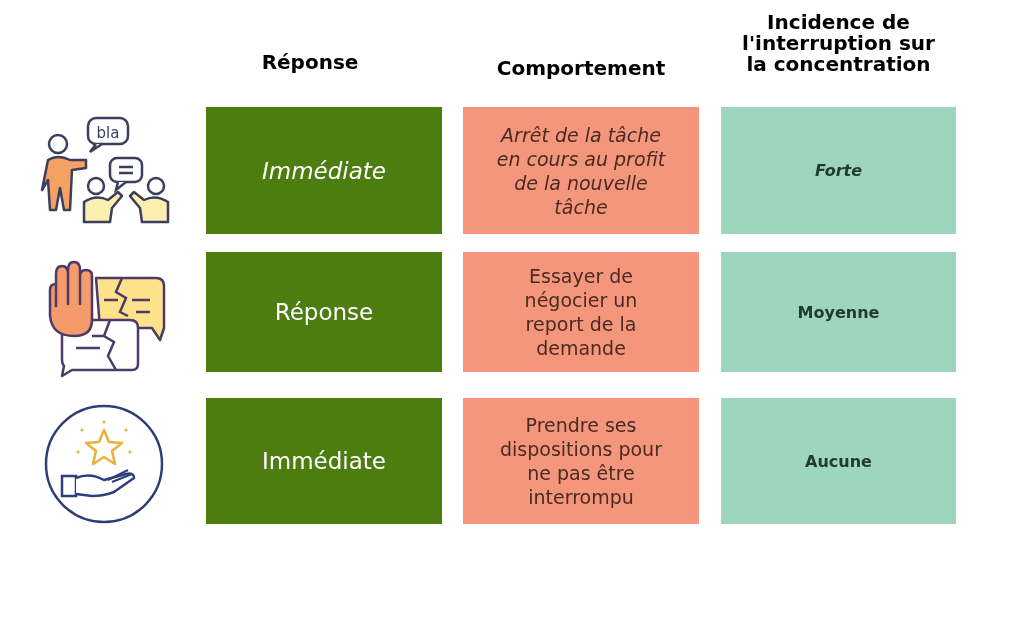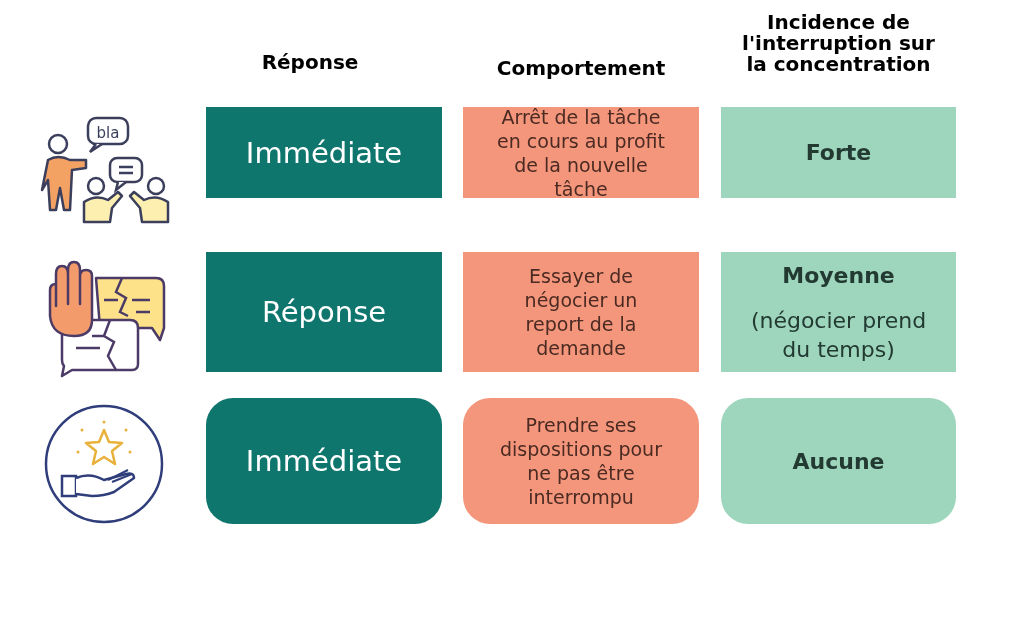--- a/index.html
+++ b/index.html
@@ -1,24 +1,24 @@
 <!DOCTYPE html>
 <html><head>
 <meta charset="utf-8">
 <style>
   html,body{margin:0;padding:0;background:#ffffff;}
   body{width:1024px;height:623px;position:relative;overflow:hidden;font-family:"DejaVu Sans","Liberation Sans",sans-serif;}
   .hdr{position:absolute;color:#000000;font-weight:bold;text-align:center;line-height:21px;font-size:20px;}
   .box{position:absolute;display:flex;align-items:center;justify-content:center;text-align:center;box-sizing:border-box;padding:0 10px;}
-  .c1{left:206px;width:236px;background:#0f766e;color:#ffffff;font-size:29px;}
+  .c1{left:206px;width:236px;background:#4d7c0f;color:#ffffff;font-size:23px;}
   .c2{left:463px;width:236px;background:#f4967b;color:#4a2a22;font-size:19px;line-height:24px;}
-  .c3{left:721px;width:235px;background:#9dd6bc;color:#233a33;font-size:22px;line-height:29px;}
-  .r1{top:107px;height:91px;}
+  .c3{left:721px;width:235px;background:#9dd6bc;color:#233a33;font-size:16px;line-height:29px;}
+  .r1{top:107px;height:127px;font-style:italic;}
   .r2{top:252px;height:120px;}
-  .r3{top:398px;height:126px;border-radius:27px;}
+  .r3{top:398px;height:126px;}
   .bold{font-weight:bold;}
   .icon{position:absolute;left:38px;width:136px;height:128px;}
   .txt{white-space:pre-line;}
 </style>
 </head>
 <body>
 
 <div class="hdr" style="left:192px;width:236px;top:52px;">Réponse</div>
 <div class="hdr" style="left:463px;width:236px;top:58px;">Comportement</div>
 <div class="hdr txt" style="left:711px;width:255px;top:12px;">Incidence de
@@ -81,22 +81,20 @@
 
 <div class="box c1 r2">
     <span>Réponse</span>
   </div>
 <div class="box c2 r2 txt">Essayer de
 négocier un
 report de la
 demande</div>
 <div class="box c3 r2" style="flex-direction:column;gap:16px;">
   <span class="bold">Moyenne</span>
-  <span class="txt">(négocier prend
-du temps)</span>
 </div>
 
 <div class="box c1 r3">
     <span>Immédiate</span>
   </div>
 <div class="box c2 r3 txt">Prendre ses
 dispositions pour
 ne pas être
 interrompu</div>
 <div class="box c3 r3">

